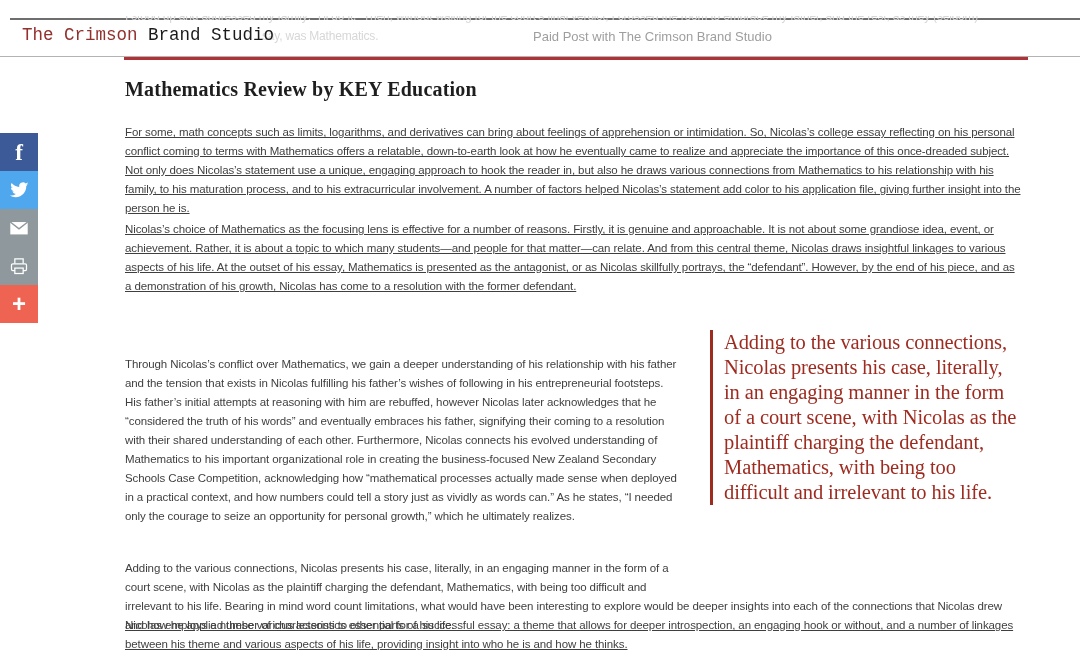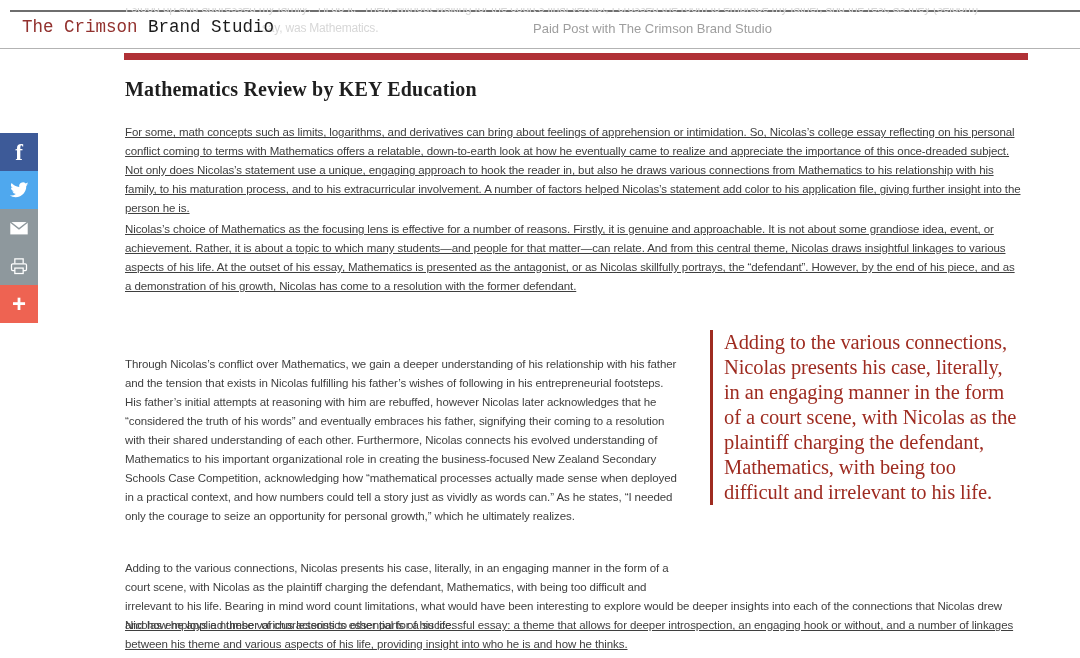--- a/index.html
+++ b/index.html
@@ -1,21 +1,21 @@
 <!DOCTYPE html>
 <html><head>
 <meta charset="utf-8">
 <style>
   * { margin: 0; padding: 0; box-sizing: border-box; }
   html, body { width: 1080px; height: 658px; overflow: hidden; background: #ffffff;
     font-family: "Liberation Sans", sans-serif; }
   .page { position: relative; width: 1080px; height: 658px; background: #fff; }
 
   
-  .header { position: absolute; top: 8px; left: 0; width: 1080px; height: 41px;
+  .header { position: absolute; top: 16px; left: 0; width: 1080px; height: 41px;
     background: #ffffff; border-bottom: 1px solid #b3b3b3; overflow: hidden; z-index: 5; }
   .top-rule { position: absolute; top: 2px; left: 10px; right: 0; height: 2px; background: #6e6e6e; }
   .ghost-line { position: absolute; color: #d7d7d7; font-size: 12px; white-space: nowrap;
     letter-spacing: -0.2px; }
   .ghost-1 { top: -7px; left: 125px; width: 900px; overflow: hidden; }
   .ghost-2 { top: 13px; left: 262px; }
   .masthead { position: absolute; top: 9px; left: 22px; font-family: Liberation Mono, monospace;
     font-size: 17.5px; color: #1b1b1b; white-space: nowrap; cursor: pointer; }
   .masthead .crimson { color: #92312e; }
   .paid-post { position: absolute; top: 13px; left: 533px; font-size: 13px; color: #9e9e9e; }

